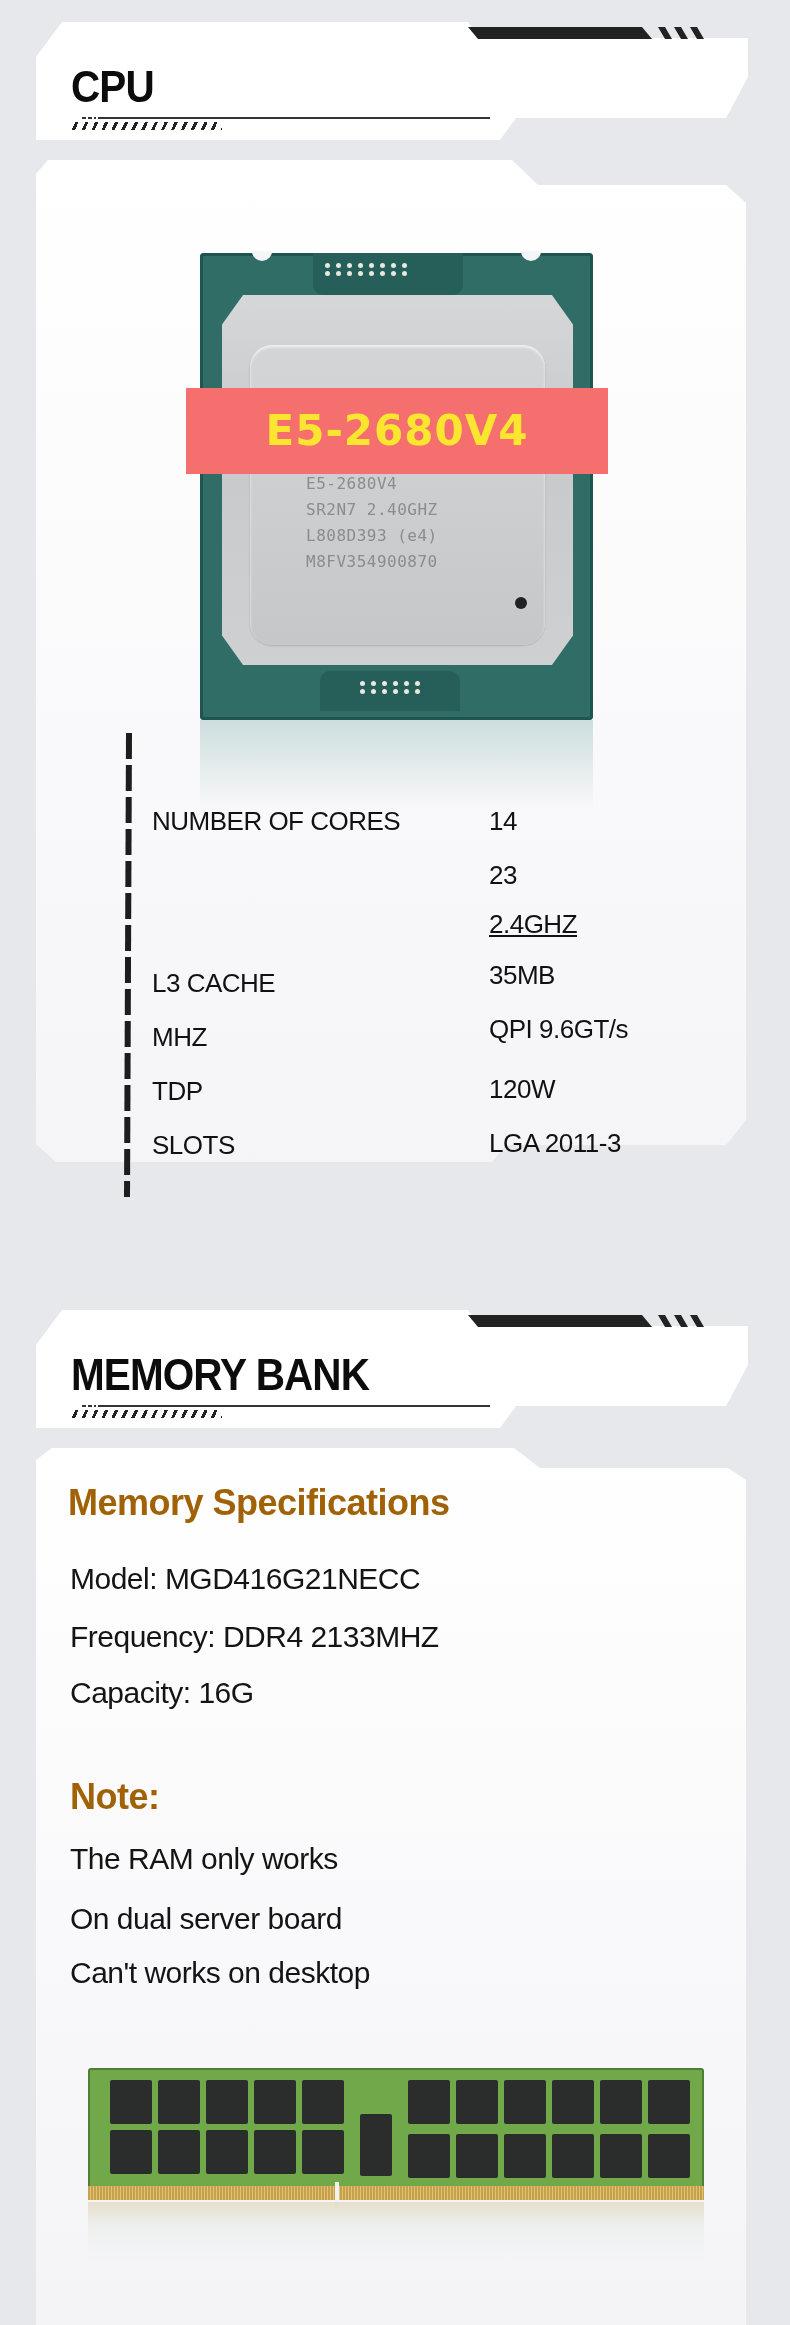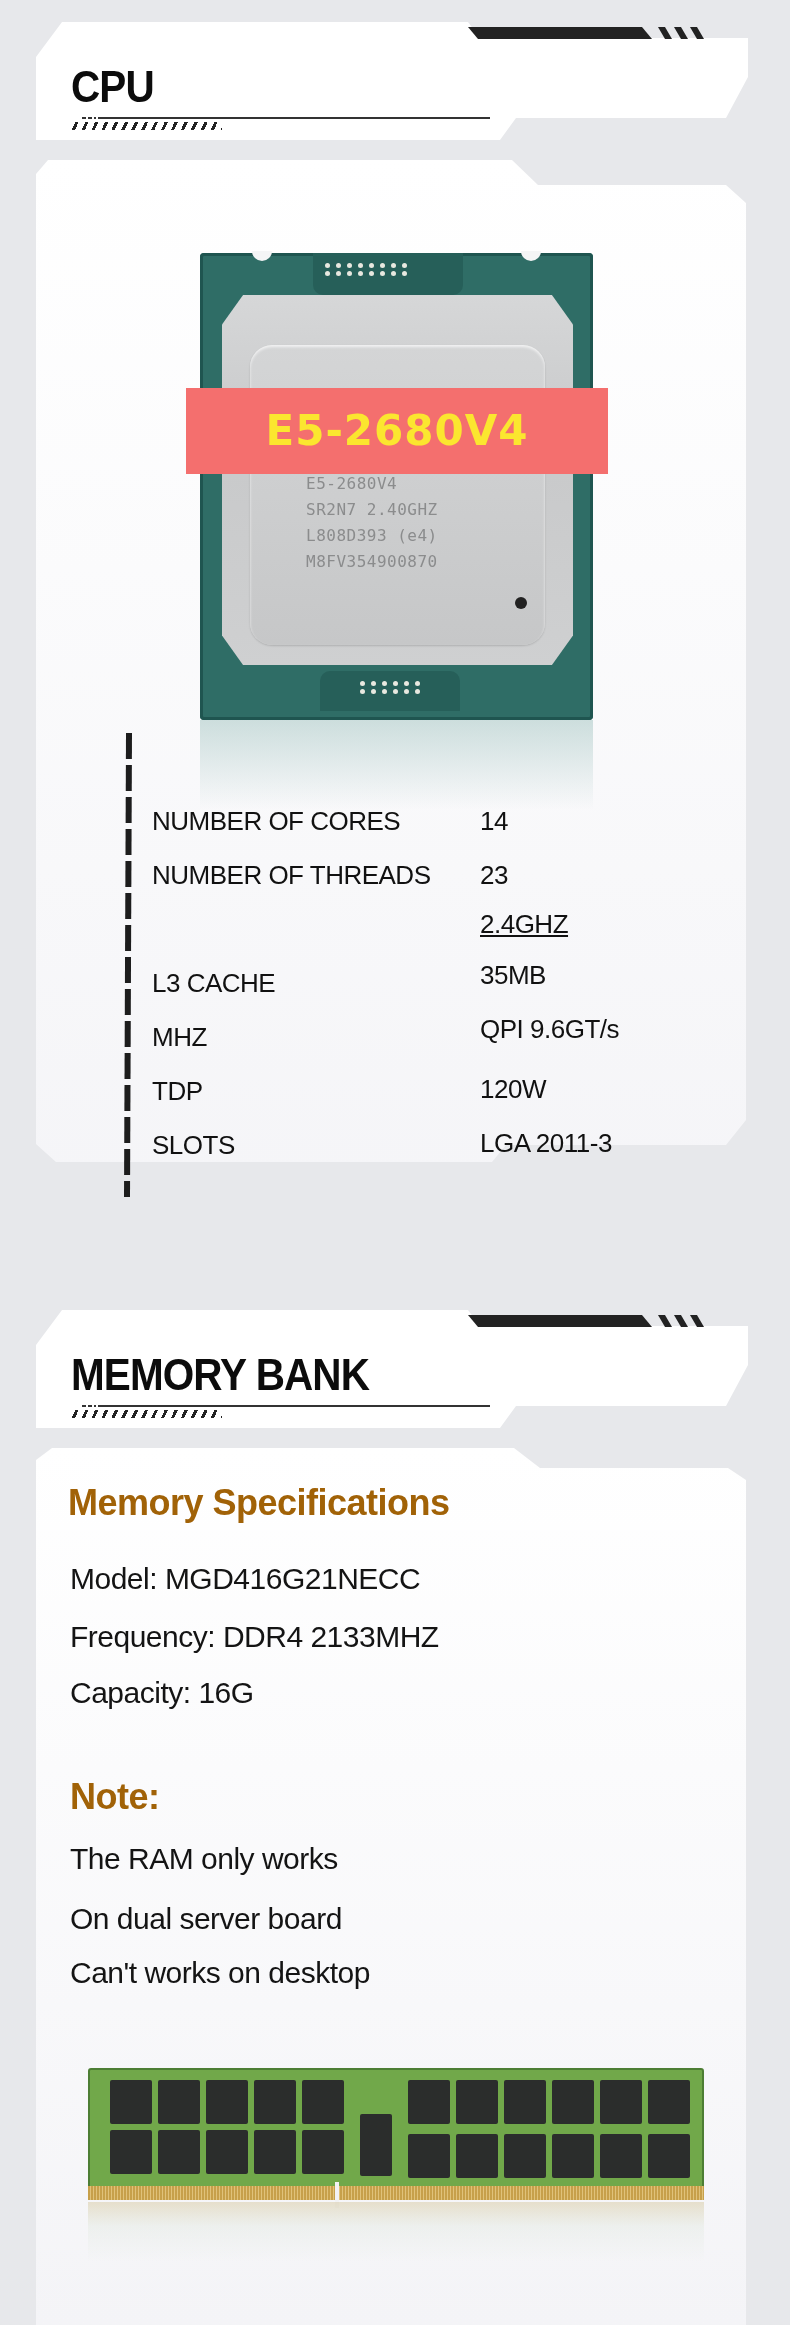--- a/index.html
+++ b/index.html
@@ -64,21 +64,21 @@
   .cpu-reflect { position:absolute; left:200px; top:720px; width:393px; height:90px;
     background:linear-gradient(180deg,rgba(120,170,165,.35),rgba(255,255,255,0)); }
 
   
   .dashline { position:absolute; left:124px; top:733px; width:8px; height:464px;
     background:repeating-linear-gradient(180deg,#1d1d1d 0 26px,transparent 26px 32px);
     clip-path: polygon(2px 0,8px 0,6px 100%,0 100%); }
   .spec-row { position:absolute; left:152px; width:520px; height:30px; font-size:26px; color:#111;
     font-family:"Liberation Sans", sans-serif; letter-spacing:-0.5px; }
   .spec-row .k { position:absolute; left:0; }
-  .spec-row .v { position:absolute; left:328px;text-align:center; }
+  .spec-row .v { position:absolute; left:337px;text-align:center; }
 
   
   .mem-h { position:absolute; left:68px; font-weight:700; font-size:36px; color:#a16207; letter-spacing:-0.5px; }
   .mem-t { position:absolute; left:70px; font-size:30px; color:#141414; letter-spacing:-0.5px; }
 
   
   .ram { position:absolute; left:88px; top:2068px; width:612px; height:118px; background:#71a84a;
     border:2px solid #4d7e34; border-radius:3px; }
   .chip { position:absolute; width:42px; height:44px; background:#2b2d2c; border-radius:2px; }
   .ram-sticker { position:absolute; left:60px; top:30px; width:176px; height:44px; background:#f5f5f5; border-radius:5px; }
@@ -163,21 +163,20 @@
 <div class="cpu-mark" style="top:552px;">M8FV354900870</div>
 <div class="cpu-dot"></div>
 
 <div class="dashline"></div>
 
 <div class="spec-row" style="top:806px;">
   <span class="k">NUMBER OF CORES</span>
   <span class="v">14</span>
 </div>
 <div class="spec-row" style="top:860px;">
-  <span class="k">NUMBER OF THREADS</span>
   <span class="v">23</span>
 </div>
 <div class="spec-row" style="top:913px;">
   <span class="v" style="top:-4px;text-decoration:underline;">2.4GHZ</span>
 </div>
 <div class="spec-row" style="top:968px;">
   <span class="k">L3 CACHE</span>
   <span class="v" style="top:-8px;">35MB</span>
 </div>
 <div class="spec-row" style="top:1022px;">

